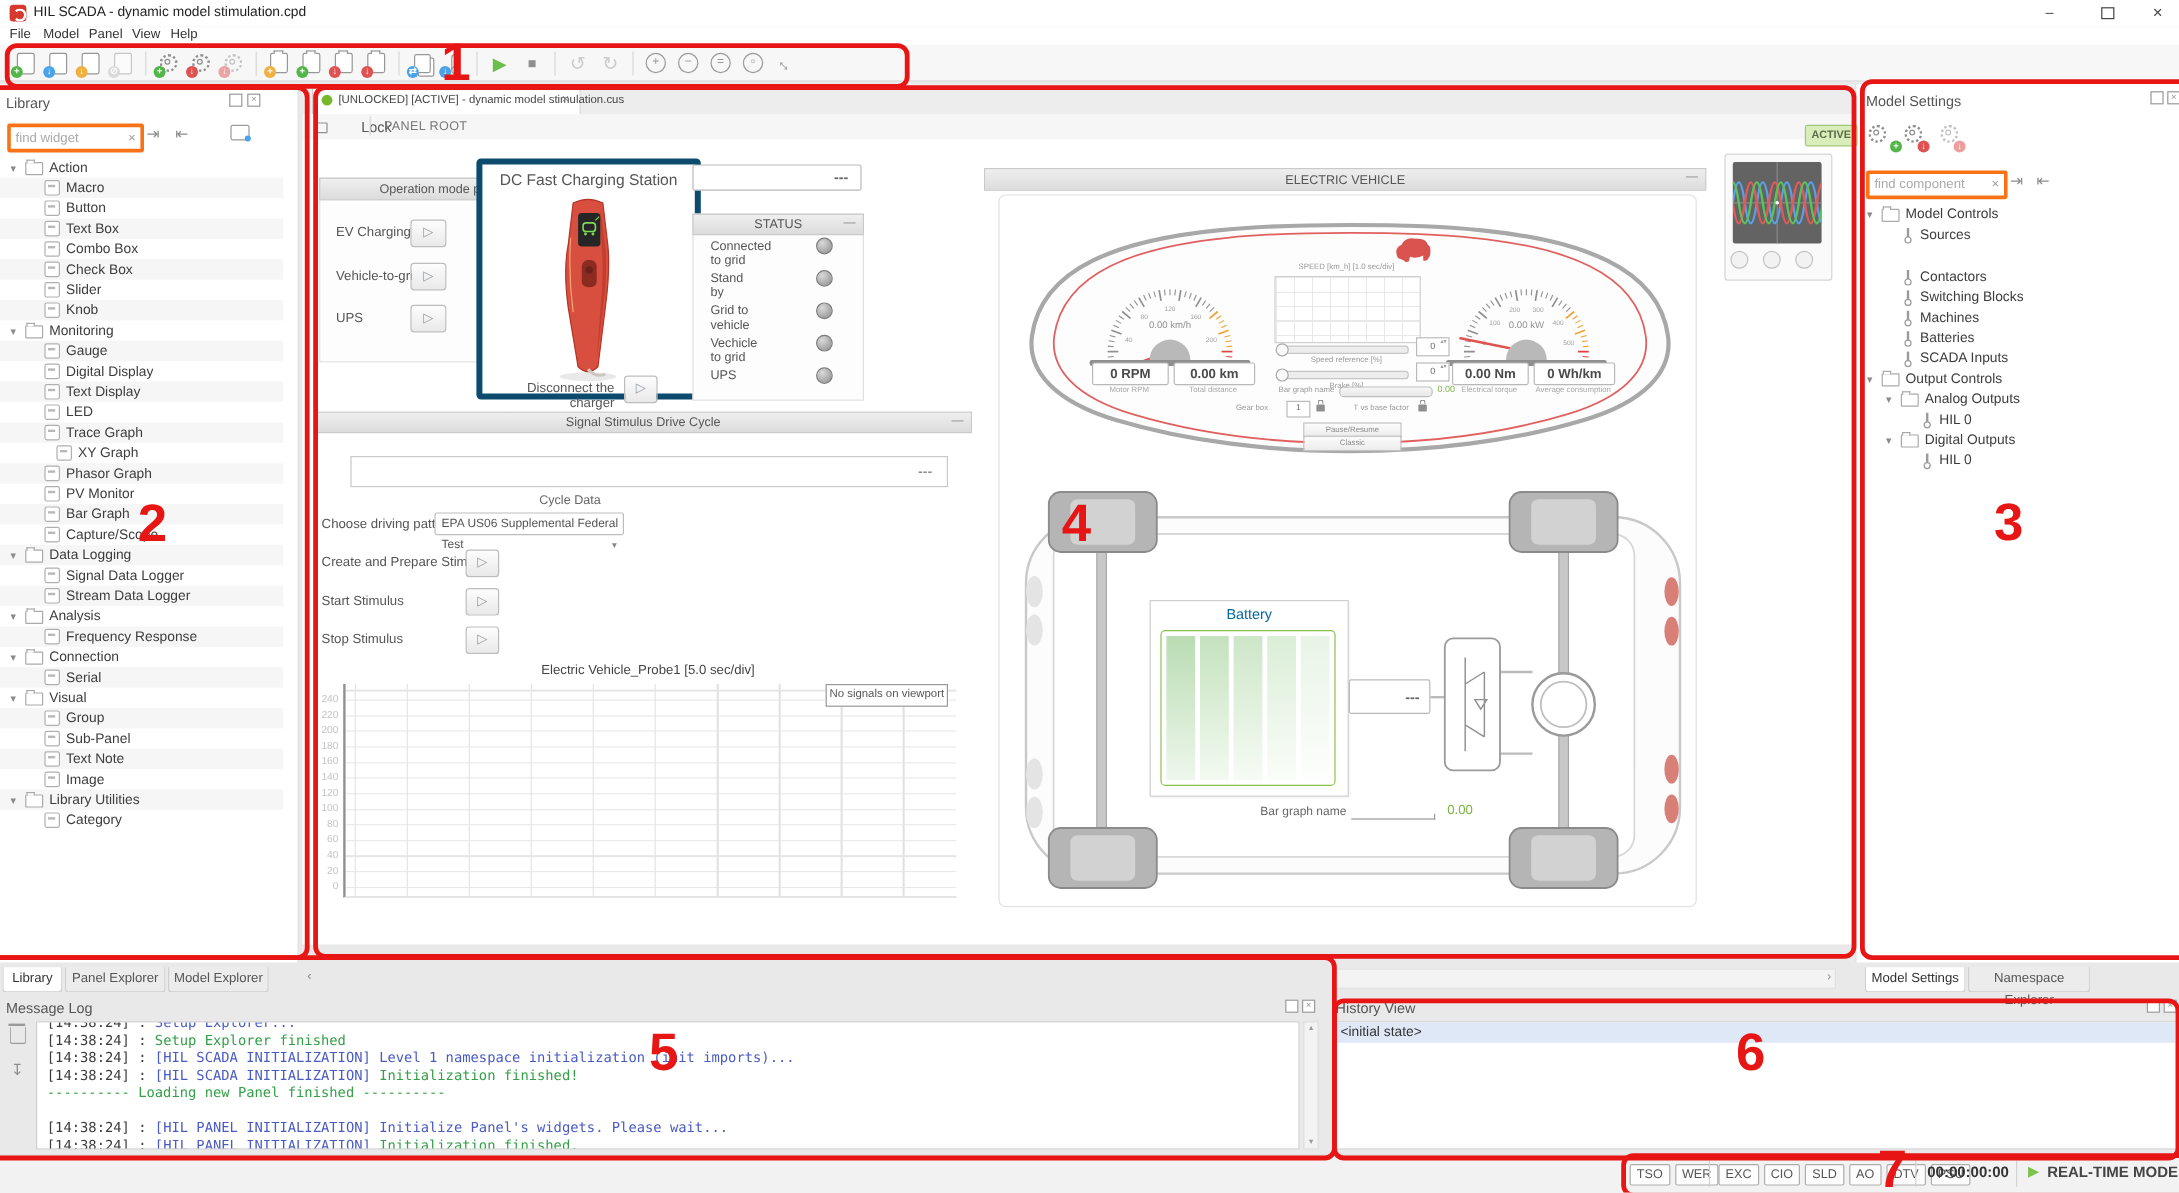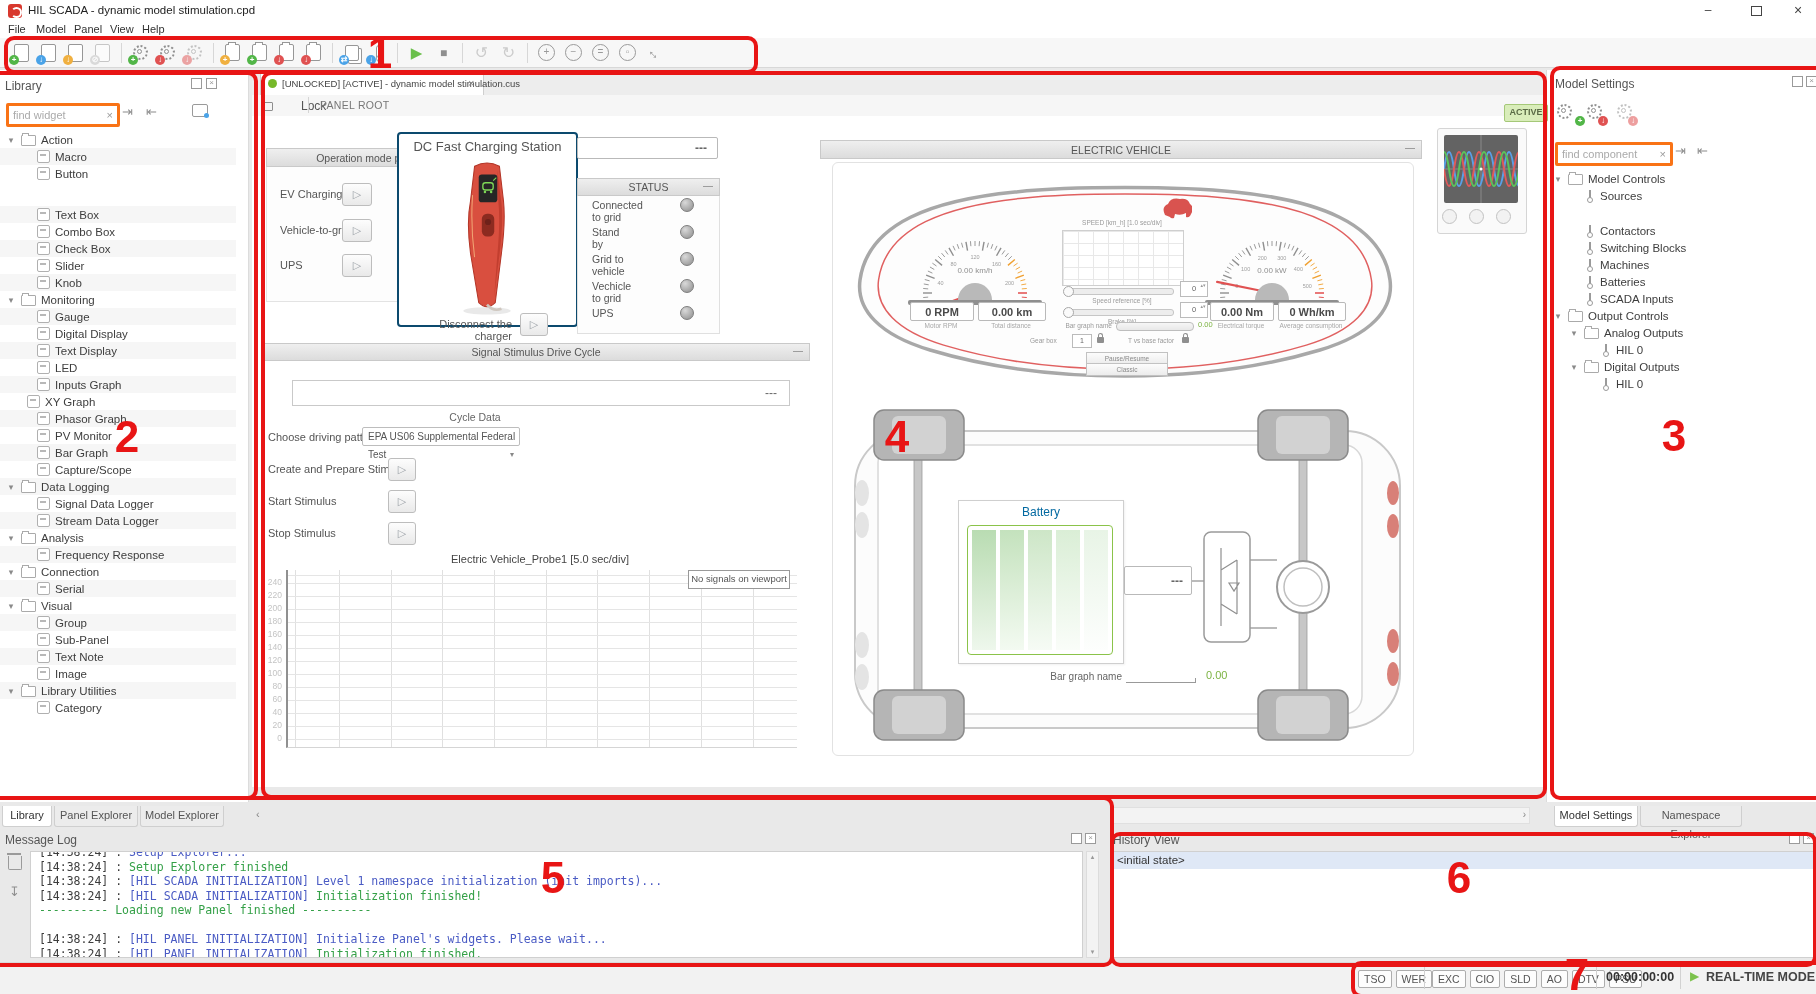--- a/index.html
+++ b/index.html
@@ -207,21 +207,21 @@
         <div class="trow" style="padding-left: 22px;">
           <span class="caret"></span>
           <span class="wi"></span>
           <span>Macro</span>
         </div>
         <div class="trow" style="padding-left: 22px;">
           <span class="caret"></span>
           <span class="wi"></span>
           <span>Button</span>
         </div>
-        <div class="trow" style="padding-left: 22px; margin-top: 24px;">
+        <div class="trow" style="padding-left: 22px;">
           <span class="caret"></span>
           <span class="wi"></span>
           <span>Text Box</span>
         </div>
         <div class="trow" style="padding-left: 22px;">
           <span class="caret"></span>
           <span class="wi"></span>
           <span>Combo Box</span>
         </div>
         <div class="trow" style="padding-left: 22px;">
@@ -260,23 +260,23 @@
           <span>Text Display</span>
         </div>
         <div class="trow" style="padding-left: 22px;">
           <span class="caret"></span>
           <span class="wi"></span>
           <span>LED</span>
         </div>
         <div class="trow" style="padding-left: 22px;">
           <span class="caret"></span>
           <span class="wi"></span>
-          <span>Inputs Graph</span>
-        </div>
-        <div class="trow" style="padding-left: 12px;">
+          <span>Trace Graph</span>
+        </div>
+        <div class="trow" style="padding-left: 32px;">
           <span class="caret"></span>
           <span class="wi"></span>
           <span>XY Graph</span>
         </div>
         <div class="trow" style="padding-left: 22px;">
           <span class="caret"></span>
           <span class="wi"></span>
           <span>Phasor Graph</span>
         </div>
         <div class="trow" style="padding-left: 22px;">
@@ -387,21 +387,21 @@
       <span>Operation mode presets</span>
       <span class="gmin">—</span>
     </div>
   <span class="lbl" style="left:280px;top:188px;">EV Charging</span>
   <div class="pbtn" style="left:342px;top:183px;width:28px;height:21px;line-height:20px;font-size:11px;">▷</div>
   <span class="lbl" style="left:280px;top:224px;">Vehicle-to-grid</span>
   <div class="pbtn" style="left:342px;top:219px;width:28px;height:21px;line-height:20px;font-size:11px;">▷</div>
   <span class="lbl" style="left:280px;top:259px;">UPS</span>
   <div class="pbtn" style="left:342px;top:254px;width:28px;height:21px;line-height:20px;font-size:11px;">▷</div>
 
-  <div class="abs" style="left:397px;top:132px;width:177px;height:191px;background:#fff;border:2px solid #0c4a6e;border-radius:4px;">
+  <div class="abs" style="left:397px;top:132px;width:177px;height:191px;background:#fff;border:5px solid #0c4a6e;border-radius:4px;">
     <div style="text-align:center;font-size:13px;color:#555;margin-top:5px;">DC Fast Charging Station</div>
     <svg width="64" height="155" viewBox="0 0 60 150" style="position:absolute;left:56px;top:26px;">
       <ellipse cx="30" cy="146" rx="23" ry="3.5" fill="#e9e9e9"></ellipse>
       <path d="M18,6 Q30,0 42,6 L46,40 Q48,60 44,90 L38,138 Q30,146 22,138 L14,90 Q10,60 14,40 Z" fill="#d94f3f" stroke="#b33527" stroke-width="1"></path>
       <path d="M40,10 L44,42 Q46,60 42,92 L37,132 L40,92 Q43,60 41,40 Z" fill="#c23e2f"></path>
       <rect x="22" y="14" width="18" height="27" rx="3" fill="#262626"></rect>
       <rect x="26" y="22" width="10" height="7" rx="2.5" fill="none" stroke="#7ed957" stroke-width="1.3"></rect>
       <circle cx="28" cy="31" r="1.2" fill="#7ed957"></circle>
         <circle cx="34" cy="31" r="1.2" fill="#7ed957"></circle>
       <path d="M36,20 l3,-3" stroke="#7ed957" stroke-width="1"></path>

